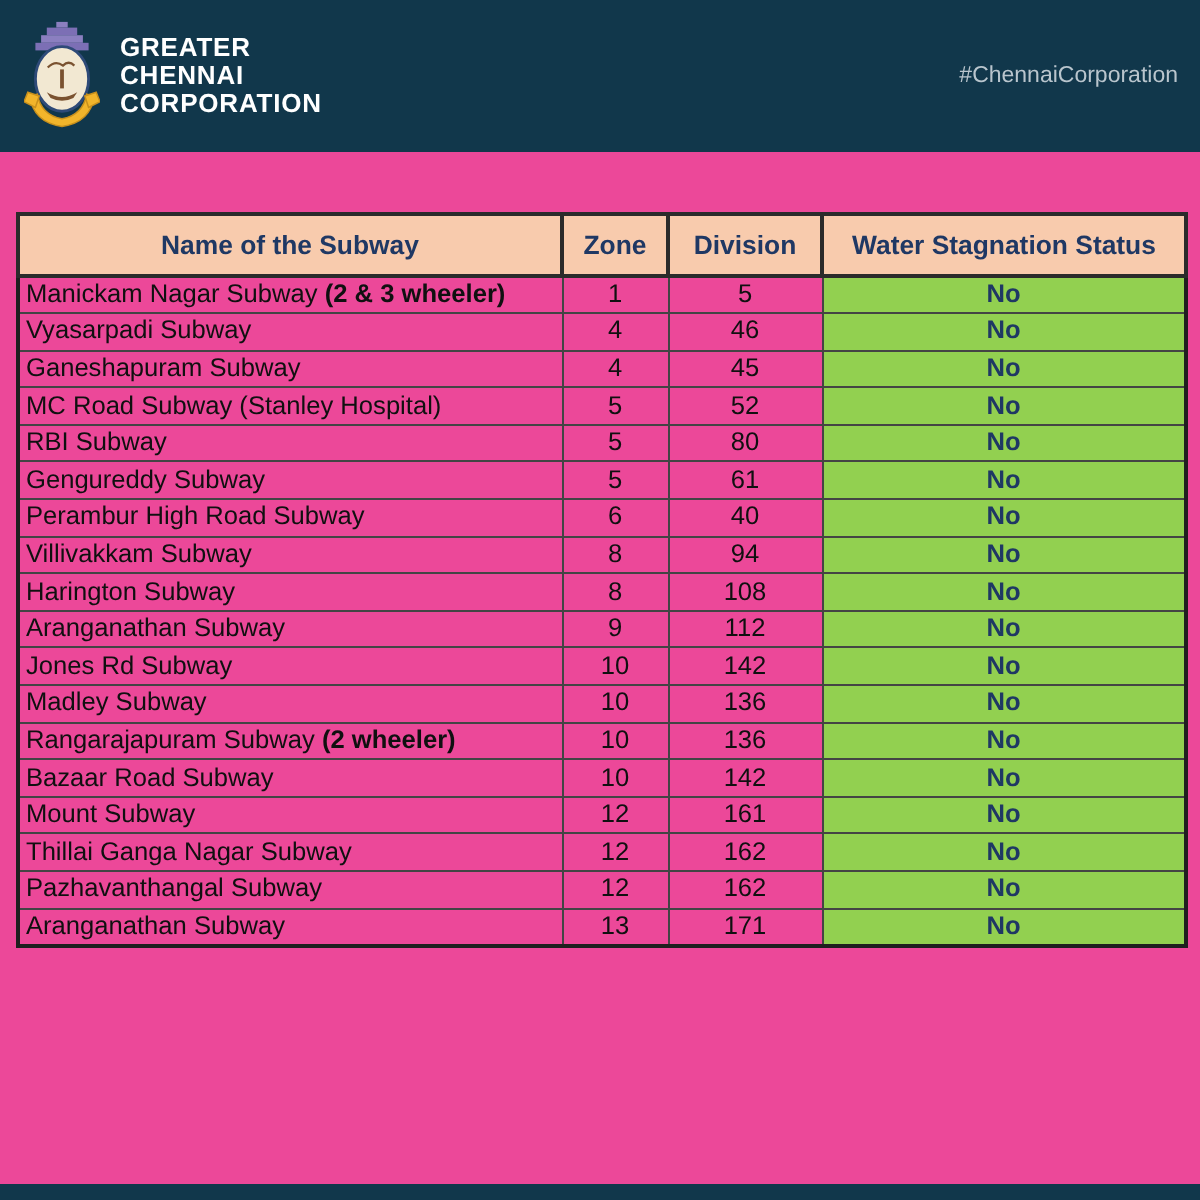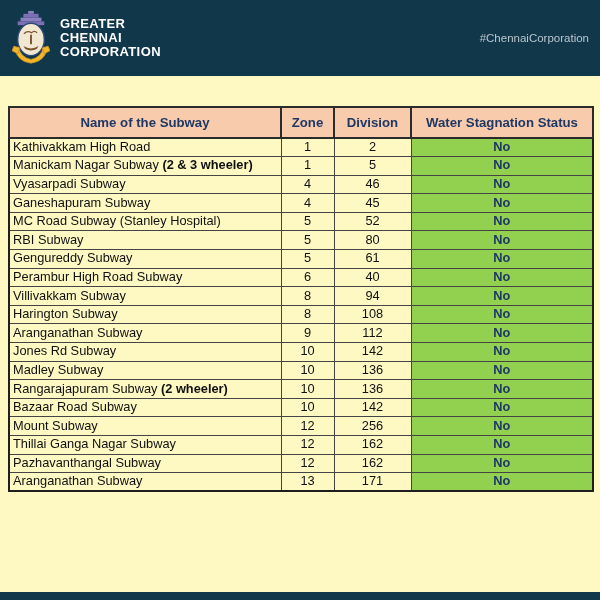--- a/index.html
+++ b/index.html
@@ -11,21 +11,21 @@
     --border-in:#444444;
     --border-out:#1f1f1f;
   }
   *{box-sizing:border-box;}
   html,body{margin:0;padding:0;}
   body{
     width:600px;height:600px;background:#ffffff;
     font-family:"Liberation Sans", sans-serif;
     position:relative;overflow:hidden;
   }
-  .page{position:absolute;inset:0;width:600px;height:600px;background:#fef9c3;}
+  .page{position:absolute;inset:0;width:600px;height:600px;background:#ec4899;}
 
   
   .topbar{
     position:absolute;top:0;left:0;width:600px;height:76px;
     background:var(--navy);
     display:flex;align-items:center;
   }
   .logo{margin-left:12px;flex:0 0 auto;}
   .brand{
     margin-left:10px;color:#ffffff;font-weight:bold;
@@ -110,26 +110,20 @@
       </colgroup>
       <thead>
         <tr>
           <th>Name of the Subway</th>
           <th>Zone</th>
           <th>Division</th>
           <th>Water Stagnation Status</th>
         </tr>
       </thead>
       <tbody>
-  <tr>
-    <td class="name"><span>Kathivakkam High Road</span> <span class="b"></span></td>
-    <td class="num">1</td>
-    <td class="num">2</td>
-    <td class="status">No</td>
-  </tr>
 
   <tr>
     <td class="name"><span>Manickam Nagar Subway</span> <span class="b">(2 &amp; 3 wheeler)</span></td>
     <td class="num">1</td>
     <td class="num">5</td>
     <td class="status">No</td>
   </tr>
 
   <tr>
     <td class="name"><span>Vyasarpadi Subway</span> <span class="b"></span></td>
@@ -220,21 +214,21 @@
   <tr>
     <td class="name"><span>Bazaar Road Subway</span> <span class="b"></span></td>
     <td class="num">10</td>
     <td class="num">142</td>
     <td class="status">No</td>
   </tr>
 
   <tr>
     <td class="name"><span>Mount Subway</span> <span class="b"></span></td>
     <td class="num">12</td>
-    <td class="num">256</td>
+    <td class="num">161</td>
     <td class="status">No</td>
   </tr>
 
   <tr>
     <td class="name"><span>Thillai Ganga Nagar Subway</span> <span class="b"></span></td>
     <td class="num">12</td>
     <td class="num">162</td>
     <td class="status">No</td>
   </tr>
 

